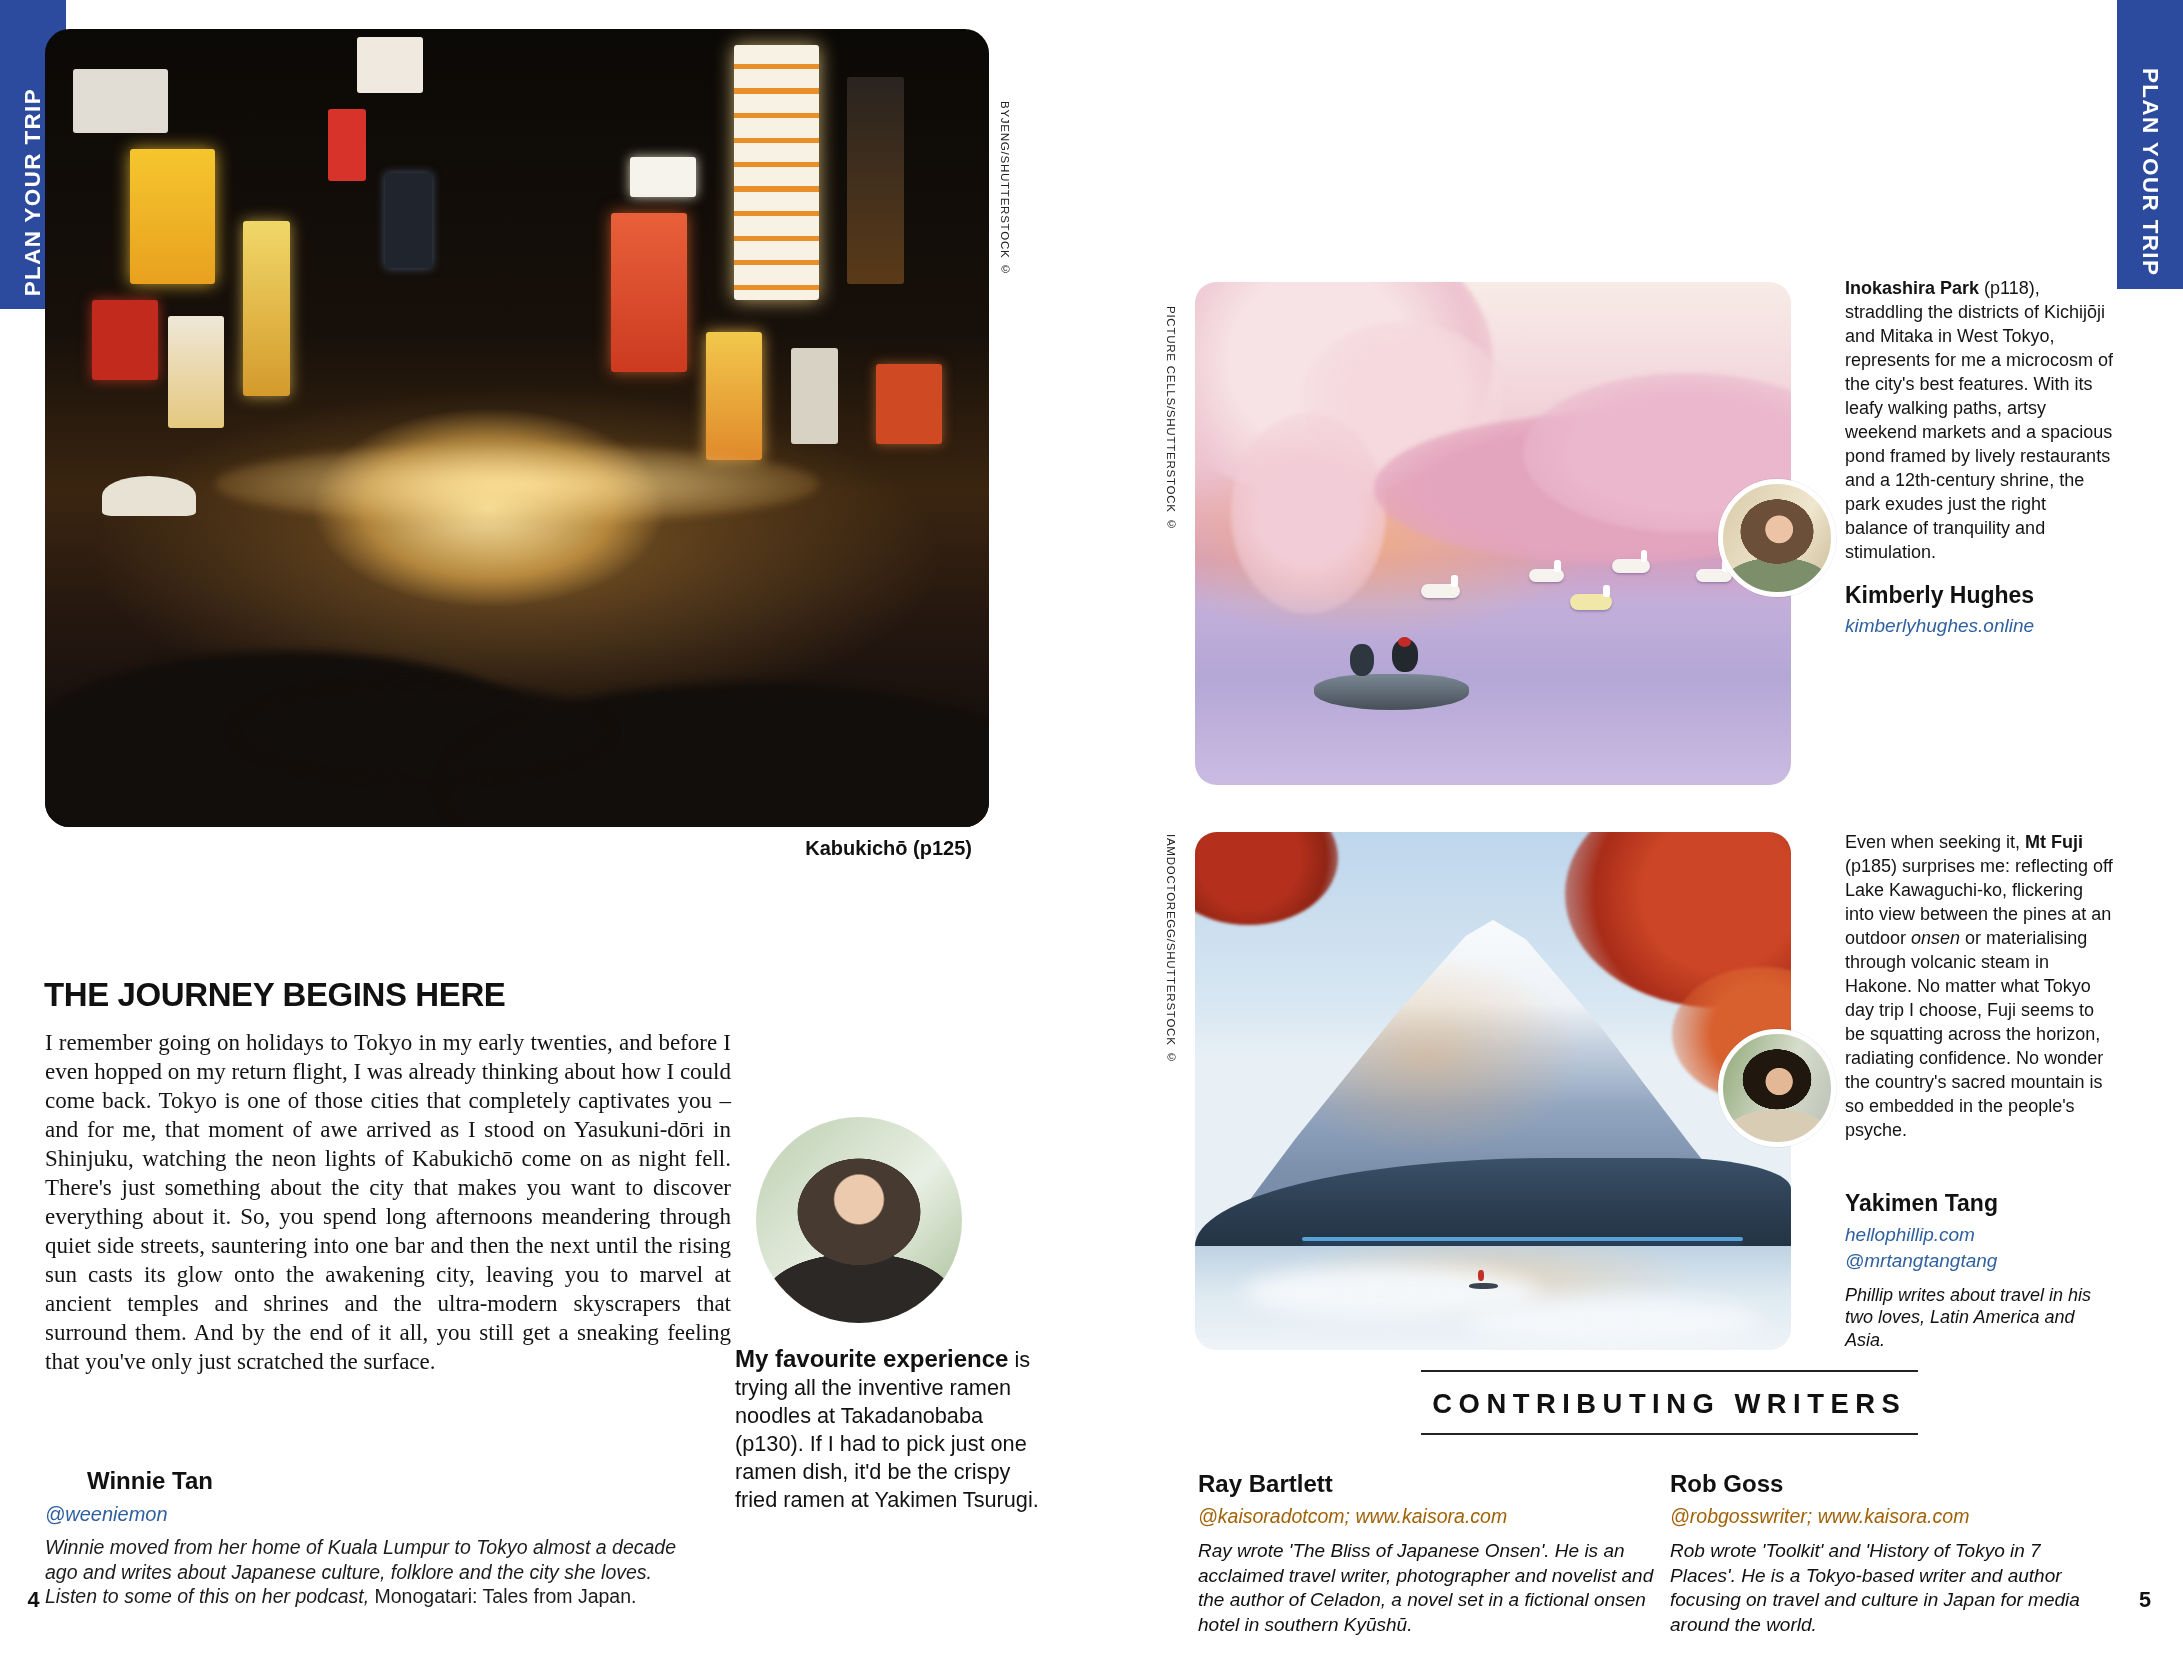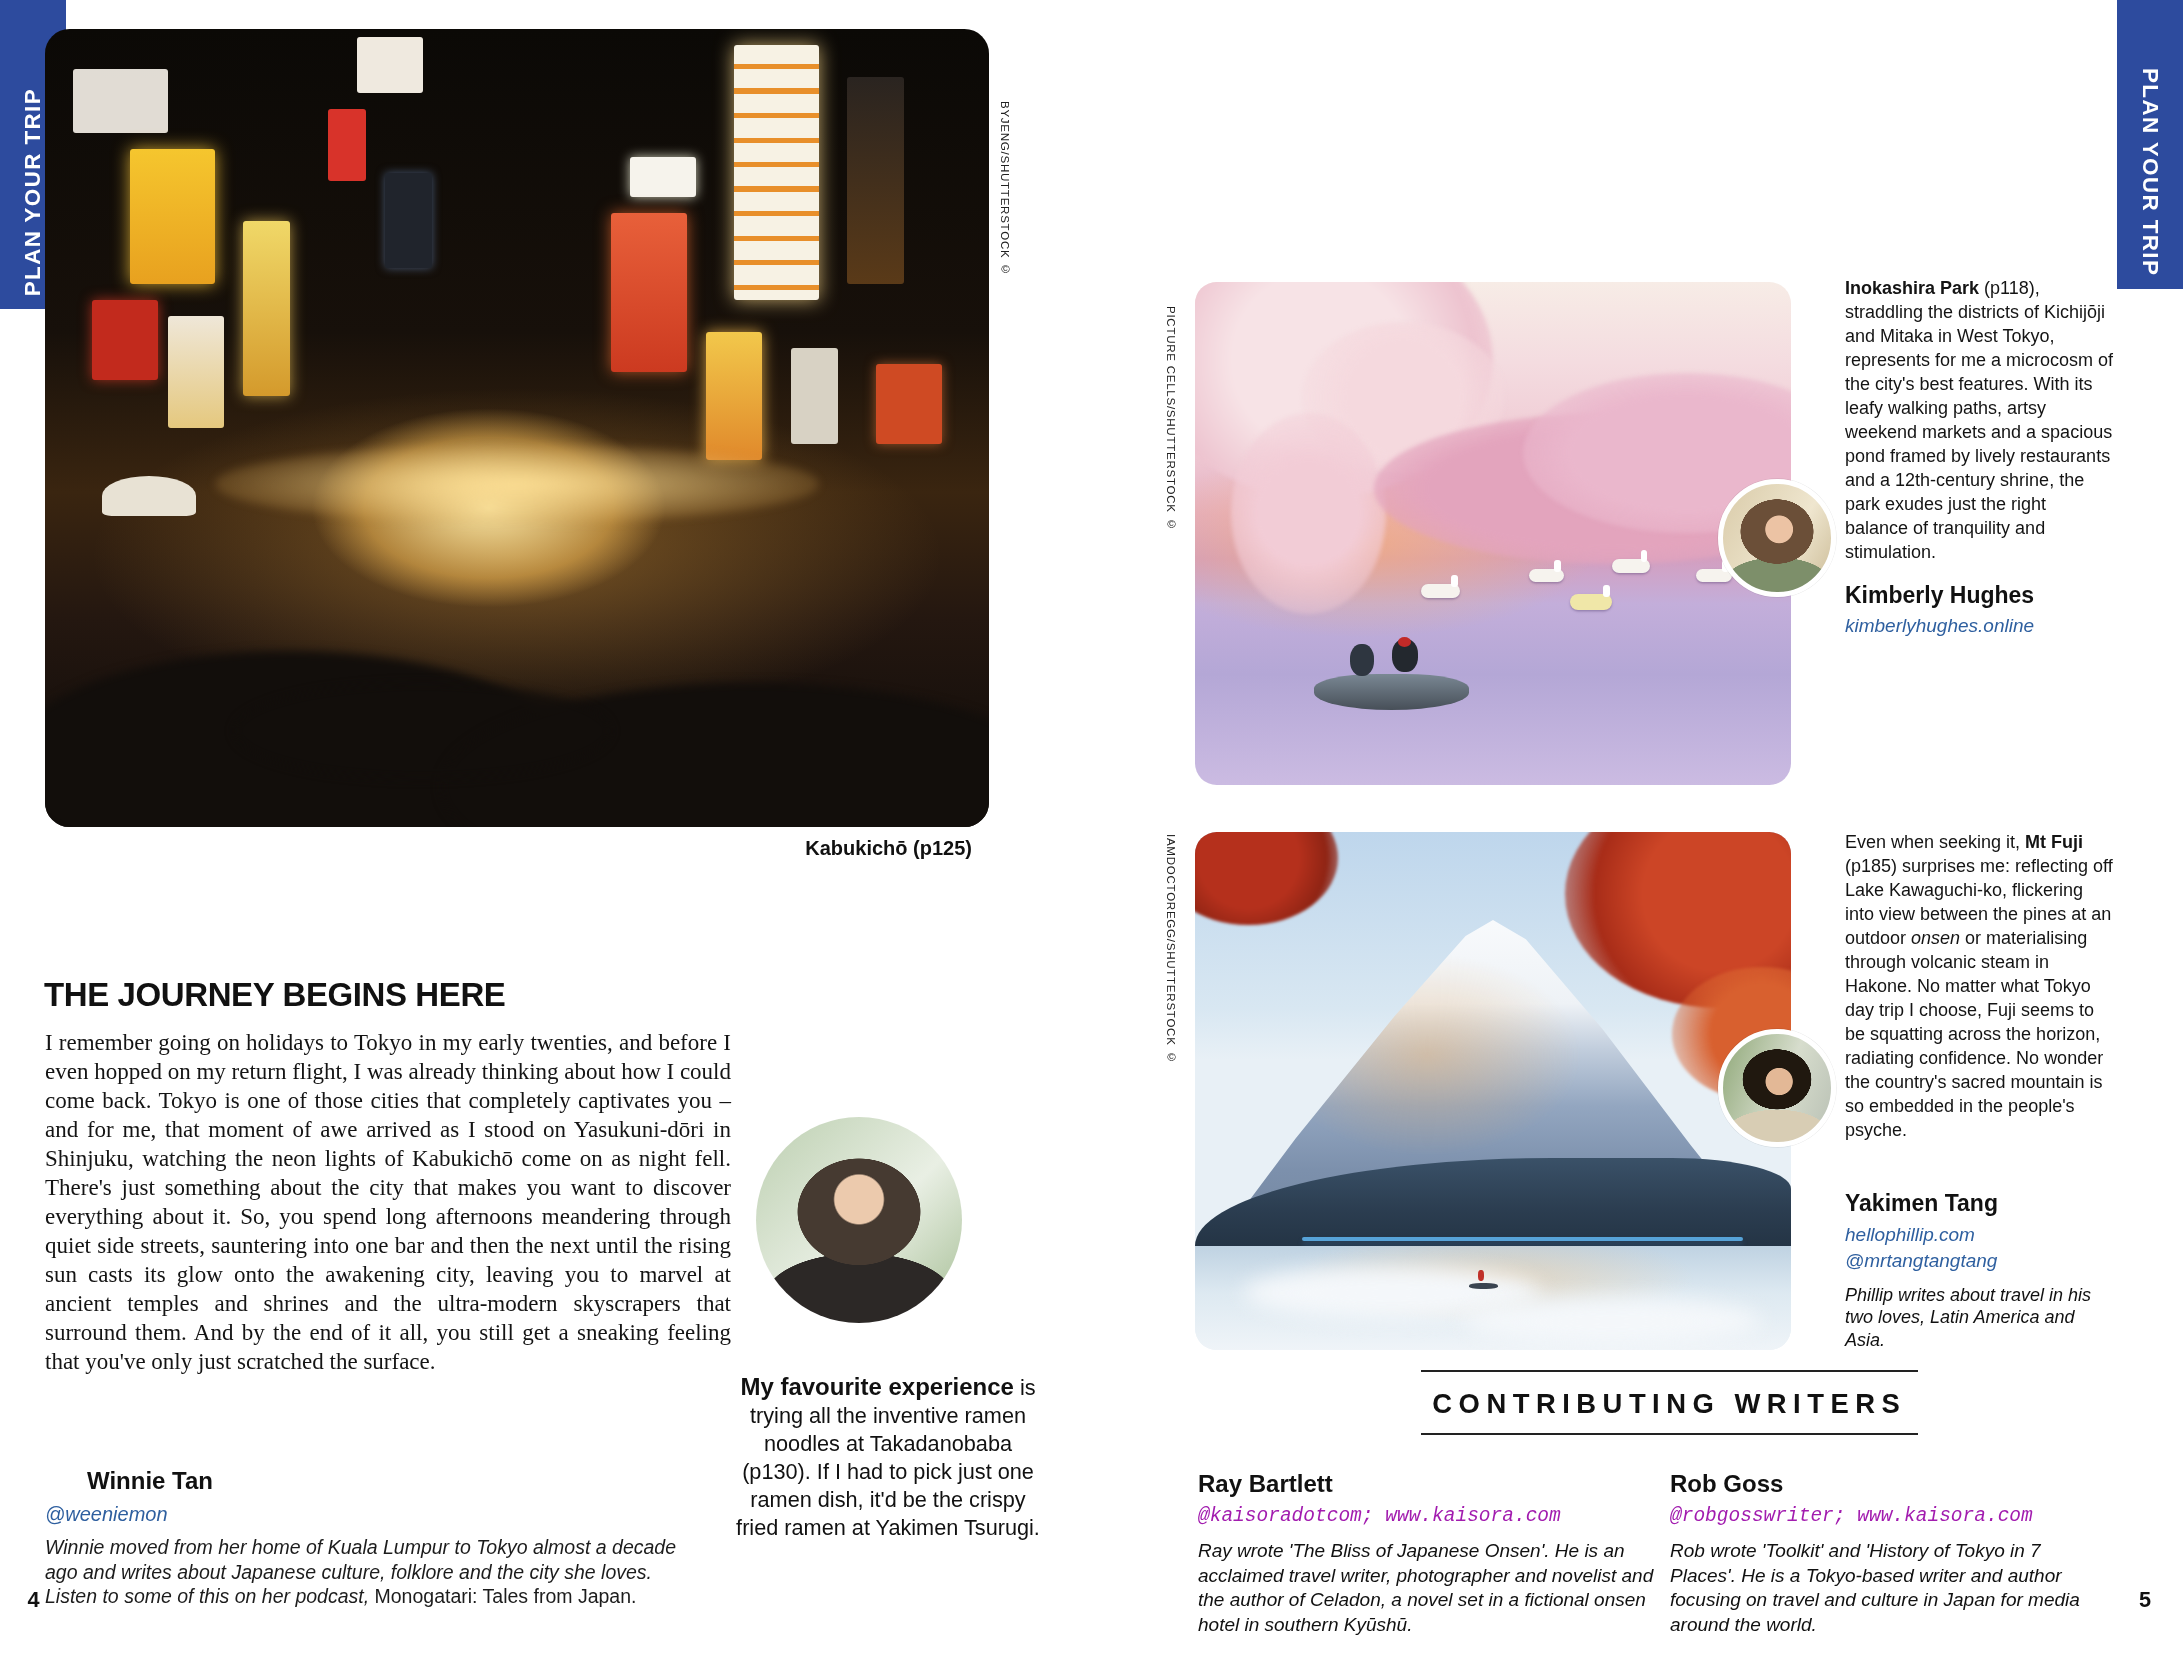--- a/index.html
+++ b/index.html
@@ -85,35 +85,35 @@
   
   .caption{position:absolute;left:45px;top:837px;width:927px;text-align:right;font-weight:700;font-size:20px;}
   .big-title{position:absolute;left:40px;top:856px;font-size:103px;font-weight:800;letter-spacing:-2.9px;color:#2b4aa5;line-height:1;}
   .journey{position:absolute;left:44px;top:976px;font-size:33px;font-weight:800;letter-spacing:-0.4px;}
   .intro{position:absolute;left:45px;top:1028px;width:686px;font-family:"Liberation Serif",serif;
          font-size:23px;line-height:29px;text-align:justify;color:#141414;}
   .author-name{position:absolute;font-weight:800;font-size:24px;margin-left:42px;}
   .handle{position:absolute;font-style:italic;font-size:20px;color:#2e5f9f;}
   .bio{position:absolute;font-style:italic;font-size:19.5px;line-height:24.5px;color:#1c1c1c;}
   .pagenum{position:absolute;font-weight:700;font-size:21.7px;}
-  .fav{position:absolute;left:735px;top:1373px;width:306px;text-align:center;font-size:21.7px;line-height:28px;}
+  .fav{position:absolute;left:735px;top:1345px;width:306px;font-size:21.7px;line-height:28px;}
   .fav span[data-seg-b]{font-size:24px;}
 
   
   .section-head{position:absolute;text-align:center;font-weight:800;letter-spacing:8px;font-size:28px;
                 border-top:2.2px solid #222;border-bottom:2.2px solid #222;padding:16px 5.8px 13px 5.8px;}
   #who-head{left:1474px;top:77px;width:351px;}
   #contrib-head{left:1421px;top:1370px;width:485px;letter-spacing:6.5px;font-size:27.4px;}
   .section-sub{position:absolute;left:1426px;top:167px;width:448px;text-align:center;font-size:25px;line-height:32px;}
   .entry-text{position:absolute;left:1845px;width:269px;font-size:18px;line-height:24px;color:#141414;}
   .entry-name{position:absolute;left:1845px;font-weight:800;font-size:23px;}
   .entry-link{position:absolute;left:1845px;font-style:italic;font-size:19px;color:#2e5f9f;}
   .entry-bio{position:absolute;left:1845px;width:269px;font-style:italic;font-size:18px;line-height:22.4px;}
   .col-name{position:absolute;font-weight:800;font-size:24px;}
-  .col-link{position:absolute;font-style:italic;font-size:19.5px;color:#a21caf;font-family:Liberation Mono, monospace;}
+  .col-link{position:absolute;font-style:italic;font-size:19.5px;color:#a16207;}
   .col-bio{position:absolute;font-style:italic;font-size:19px;line-height:24.5px;}
 </style>
 </head>
 <body>
 
 <div id="page">
 
   <div class="tab tab-left">
     <span>PLAN YOUR TRIP</span>
   </div>

